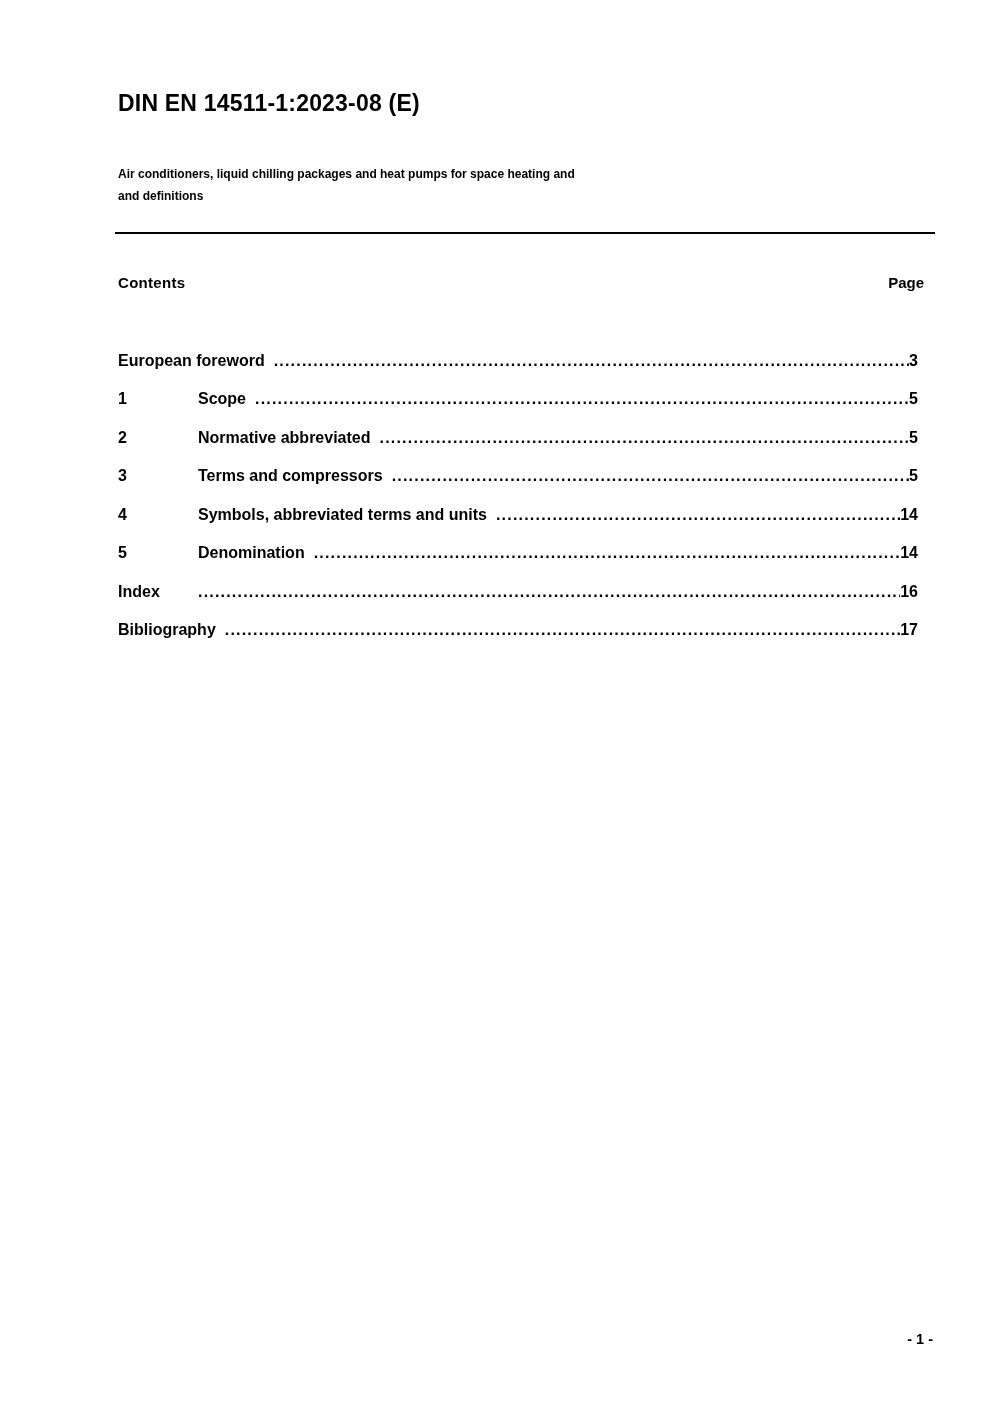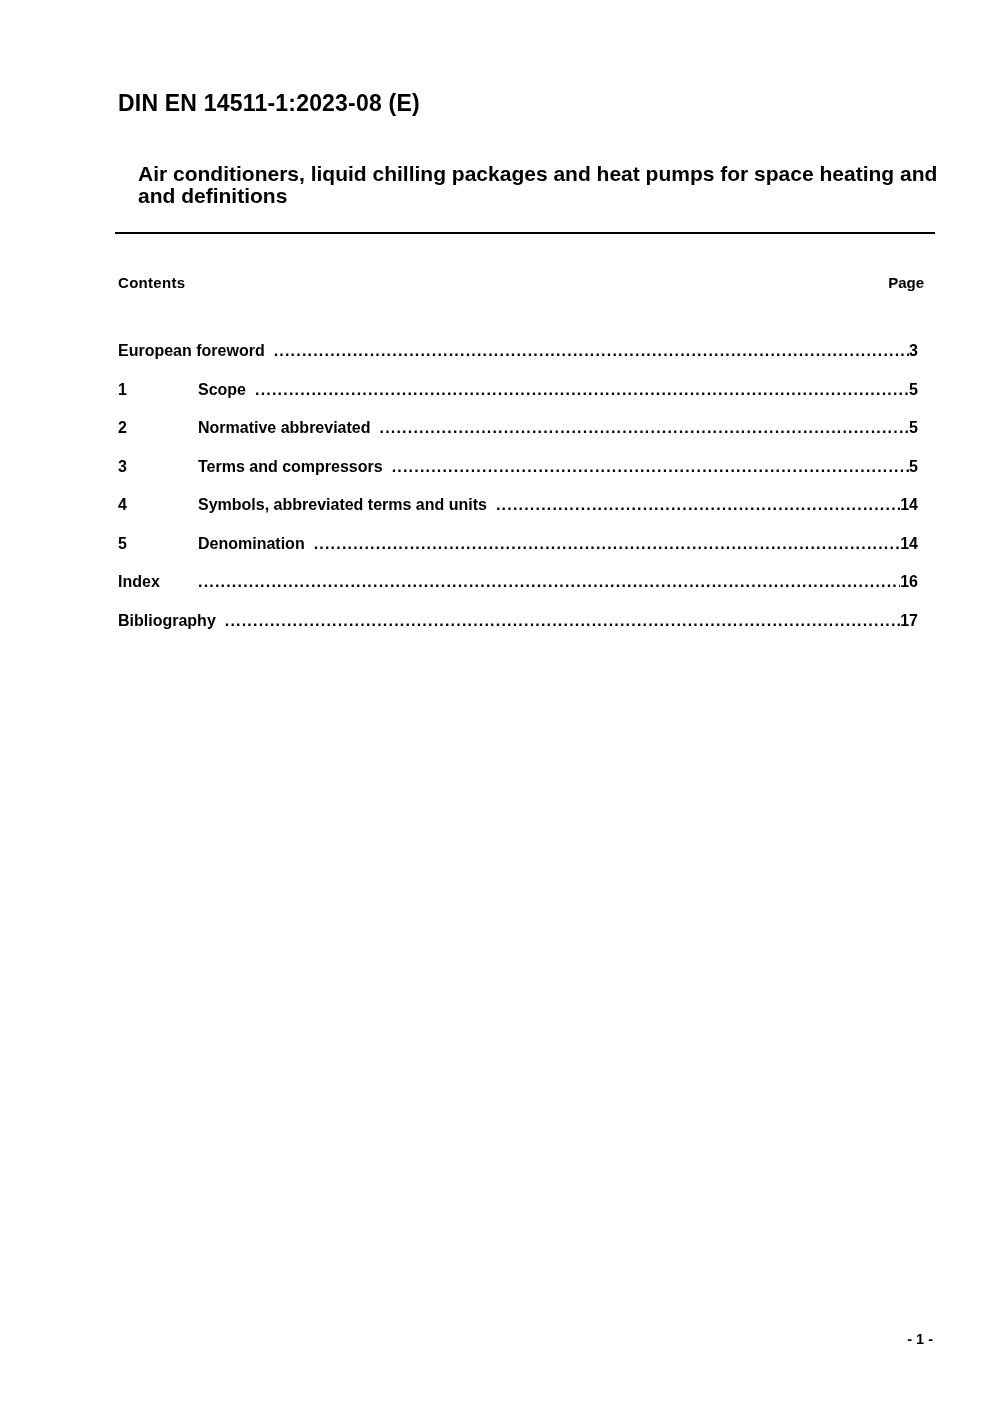--- a/index.html
+++ b/index.html
@@ -12,41 +12,41 @@
   }
 
   .doc-code {
     position: absolute; left: 118px; top: 90px;
     font-size: 23px; line-height: 27px; letter-spacing: 0.2px;
     white-space: nowrap;
   }
 
   .doc-title {
     position: absolute; left: 118px; top: 163px;
-    font-size: 21px; line-height: 22px; width: 830px; margin-left: 20px;
+    font-size: 12px; line-height: 22px; width: 830px;
   }
   .doc-title .title-line { display: block; white-space: nowrap; }
 
   .title-rule {
     position: absolute; left: 115px; top: 232px;
     width: 820px; height: 2px; background: #000000;
   }
 
   .contents-row {
     position: absolute; left: 118px; top: 274px; width: 806px;
     display: flex; justify-content: space-between; align-items: baseline;
   }
   .contents-heading { font-size: 15px; letter-spacing: 0.3px; }
   .page-label { font-size: 15px; }
 
   .toc {
     position: absolute; left: 118px; top: 341px; width: 800px;
   }
   .toc-row {
-    display: flex; align-items: flex-start;
+    display: flex; align-items: center;
     height: 38.5px;
     font-size: 16px; line-height: 19px;
   }
   .toc-num { flex: 0 0 80px; white-space: nowrap; }
   .toc-label, .toc-title { white-space: nowrap; }
   .toc-label, .toc-title:not(:empty) { margin-right: 9px; }
   .dots {
     flex: 1 1 auto; min-width: 0;
     overflow: hidden; white-space: nowrap;
     letter-spacing: 1.2px;

